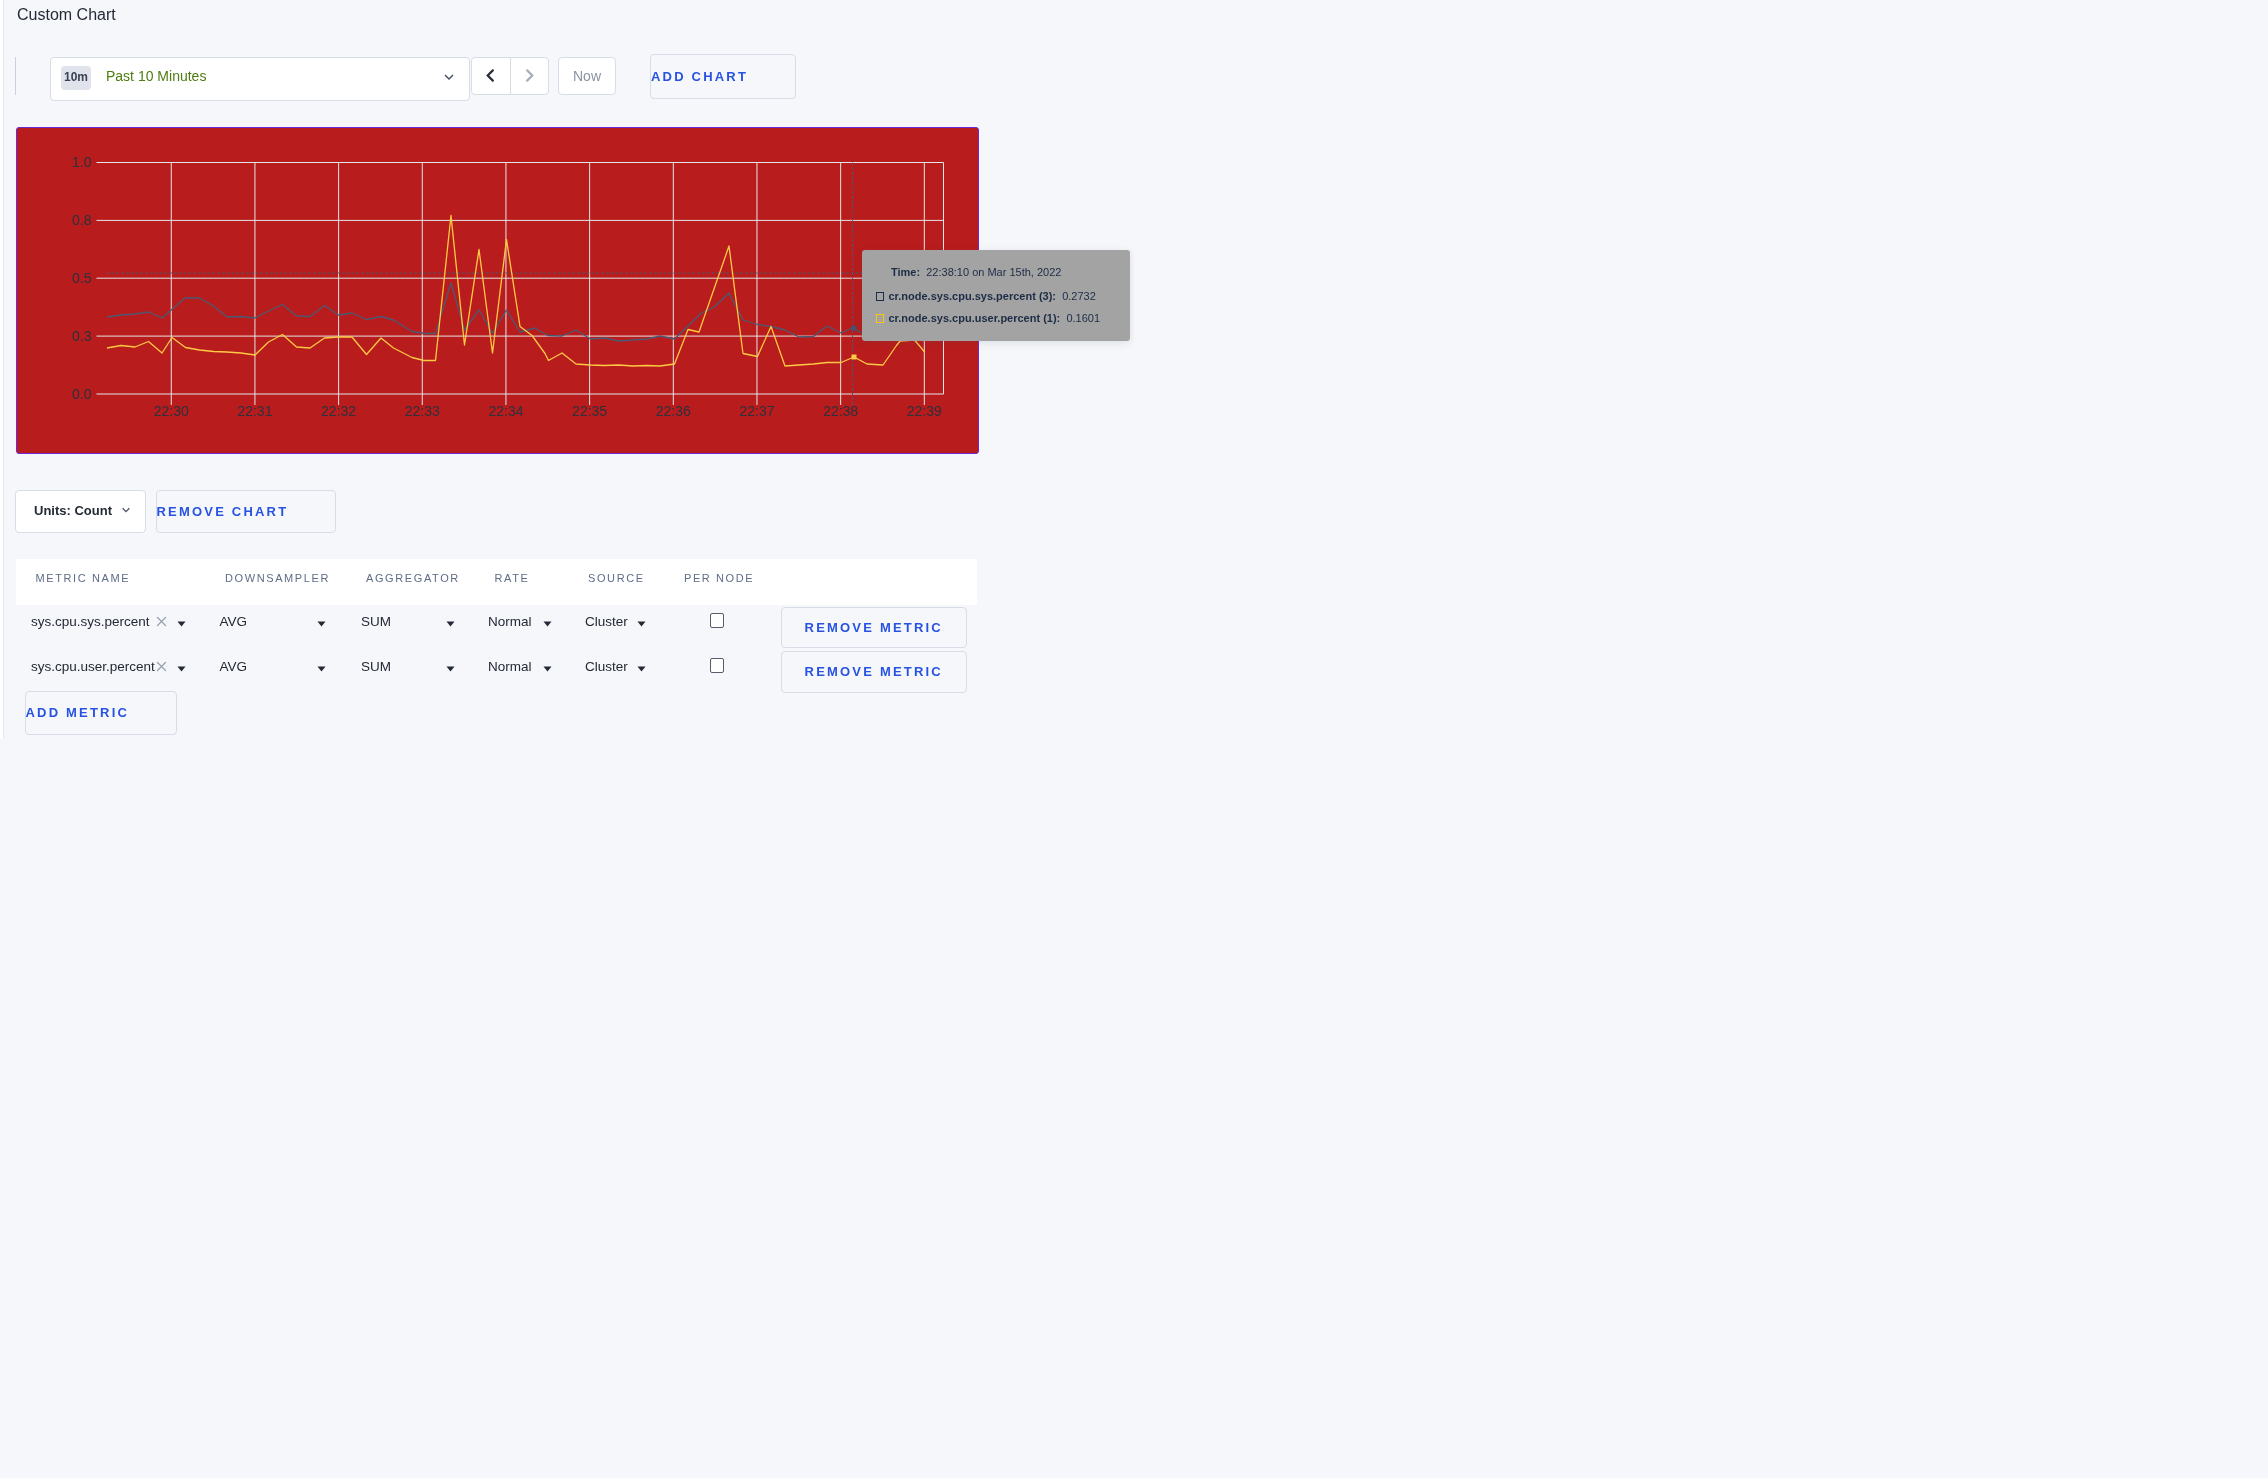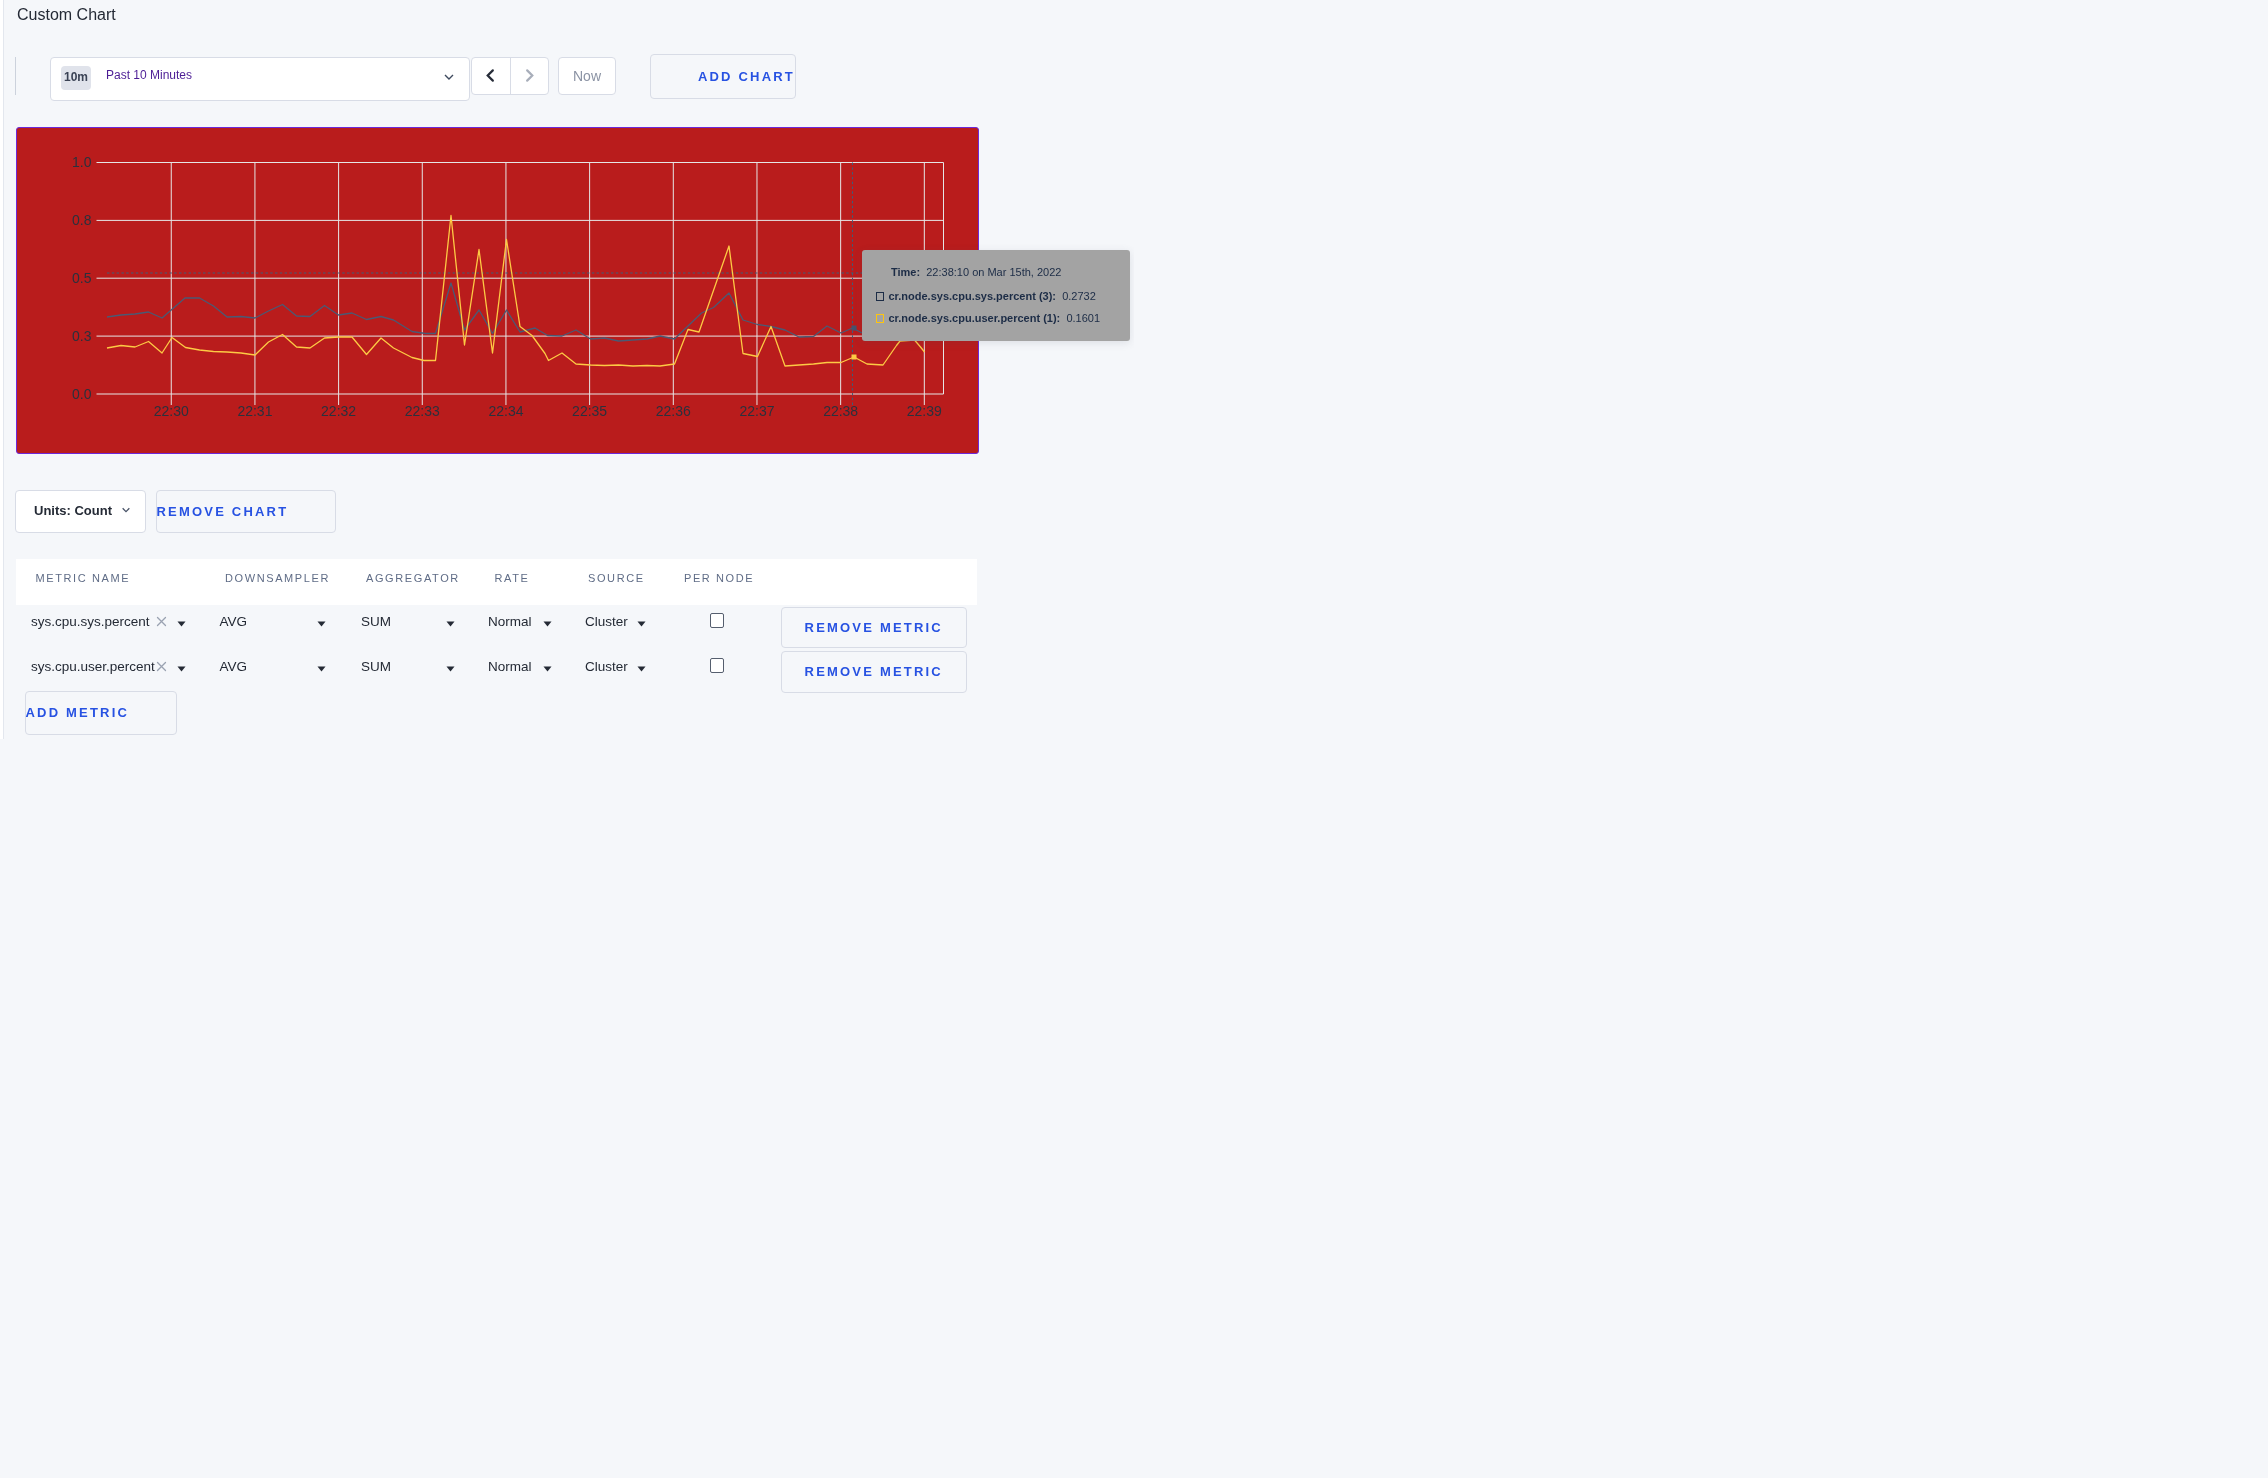--- a/index.html
+++ b/index.html
@@ -8,35 +8,35 @@
 .tick { font:14px "Liberation Sans",sans-serif; fill:#2b313d; }
 .nw { white-space:nowrap; }
 </style></head>
 <body>
 <div class="abs" style="left:0;top:0;width:3.5px;height:739px;background:#fff;border-right:1px solid #e3e7ee"></div>
 <div class="abs" style="left:17px;top:6px;font-size:16px;color:#242a35">Custom Chart</div>
 
 <div class="abs" style="left:15px;top:57px;width:1px;height:38px;background:#ccd2dc"></div>
 <div class="btn" style="left:50px;top:57px;width:420px;height:44px">
   <span class="abs" style="left:10px;top:8px;width:30px;height:23.5px;background:#e0e3eb;border-radius:4px;text-align:center;line-height:23.5px;font-size:12px;font-weight:700;color:#3a4254">10m</span>
-  <span class="abs" style="left:55px;top:10px;font-size:12px;color:#4c1d95">Past 10 Minutes</span>
+  <span class="abs" style="left:55px;top:10px;font-size:14px;color:#4d7c0f">Past 10 Minutes</span>
   <svg width="12" height="12" viewBox="0 0 12 12" style="position:absolute;right:14px;top:13px">
       <path d="M2 4l4 4 4-4" fill="none" stroke="#3e4a5e" stroke-width="1.4"></path>
     </svg>
 </div>
 <div class="btn" style="left:470.5px;top:57px;width:78px;height:38px">
   <span class="abs" style="left:0;top:0;width:39px;height:36px;border-right:1px solid #d8dce6;text-align:center;padding-top:10px"><svg width="13" height="15" viewBox="0 0 14 16">
         <path d="M9.5 2.5L4 8l5.5 5.5" fill="none" stroke="#262c38" stroke-width="2.4" stroke-linecap="round"></path>
       </svg></span>
   <span class="abs" style="left:39px;top:0;width:38px;height:36px;text-align:center;padding-top:10px"><svg width="13" height="15" viewBox="0 0 14 16">
         <path d="M4.5 2.5L10 8l-5.5 5.5" fill="none" stroke="#a8aeba" stroke-width="2.4" stroke-linecap="round"></path>
       </svg></span>
 </div>
 <div class="btn" style="left:558px;top:57px;width:58px;height:38px;text-align:center;line-height:36px;font-size:14px;font-weight:400;color:#8b93a4">Now</div>
-<div class="btn blue" style="left:650px;top:54px;width:146px;height:45px;text-align:right;line-height:43px;background:transparent">ADD CHART</div>
+<div class="btn blue" style="left:650px;top:54px;width:146px;height:45px;text-align:left;line-height:43px;background:transparent">ADD CHART</div>
 
 <div class="abs" style="left:15.5px;top:126.5px;width:963px;height:327px;background:#b91c1c;border:1px solid #6d28d9;border-radius:3px">
 <svg width="963" height="327" viewBox="0 0 963 327" style="position:absolute;top:0;left:0">
 <line x1="79.5" y1="34.5" x2="926.5" y2="34.5" stroke="#e6e6e6" stroke-width="1"></line>
       <line x1="79.5" y1="92.4" x2="926.5" y2="92.4" stroke="#e6e6e6" stroke-width="1"></line>
       <line x1="79.5" y1="150.2" x2="926.5" y2="150.2" stroke="#e6e6e6" stroke-width="1"></line>
       <line x1="79.5" y1="208.1" x2="926.5" y2="208.1" stroke="#e6e6e6" stroke-width="1"></line>
       <line x1="79.5" y1="266.0" x2="926.5" y2="266.0" stroke="#e6e6e6" stroke-width="1"></line>
       <line x1="154.25" y1="34.5" x2="154.25" y2="277.0" stroke="#e6e6e6" stroke-width="1"></line>
       <line x1="237.93" y1="34.5" x2="237.93" y2="277.0" stroke="#e6e6e6" stroke-width="1"></line>

